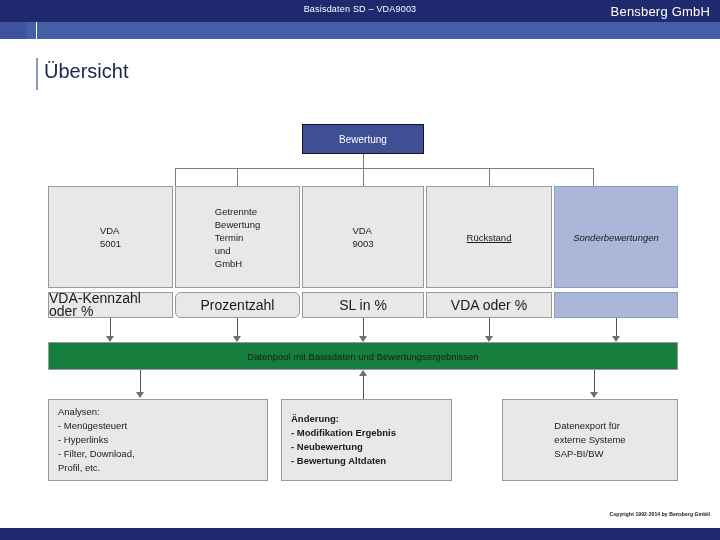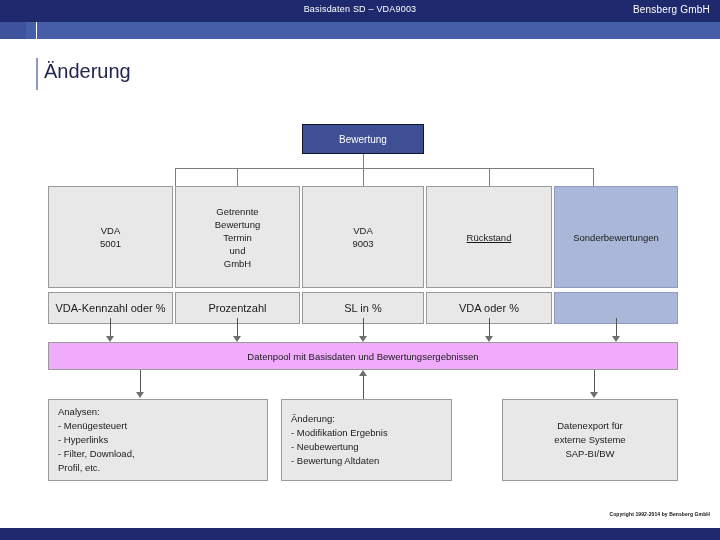--- a/index.html
+++ b/index.html
@@ -28,21 +28,21 @@
     left: 0; top: 4px;
     width: 720px;
     text-align: center;
     font-size: 9px;
     color: #ffffff;
     letter-spacing: .2px;
   }
   .top-bar-company {
     position: absolute;
     right: 10px; top: 4px;
-    font-size: 10px;
+    font-size: 13px;
     color: #ffffff;
     letter-spacing: .2px;
   }
   .sub-bar {
     position: absolute;
     left: 0; top: 22px;
     width: 720px; height: 17px;
     background: #465da8;
   }
   .sub-bar-inner {
@@ -77,21 +77,21 @@
 
   
   .diagram { position: absolute; left: 0; top: 0; width: 720px; height: 540px; }
 
   .node {
     position: absolute;
     box-sizing: border-box;
     display: flex;
     align-items: center;
     justify-content: center;
-    text-align: center;
+    text-align: left;
     font-size: 9.5px;
     line-height: 13px;
     color: #1a1a1a;
   }
 
   
   .node-root {
     left: 302px; top: 124px;
     width: 122px; height: 30px;
     background: #3f4f94;
@@ -109,35 +109,35 @@
     padding: 0 4px;
   }
   .node-l2.blue {
     background: #aab7d8;
     border: 1px solid #8c9bc2;
   }
 
   
   .node-l3 {
     top: 292px;
-    height: 32px;
+    height: 26px;
     background: #e8e8e8;
     border: 1px solid #9a9a9a;
-    font-size: 11px;
+    font-size: 14px;
   }
   .node-l3.blue {
     background: #aab7d8;
     border: 1px solid #8c9bc2;
   }
 
   
   .node-pool {
     left: 48px; top: 342px;
     width: 630px; height: 28px;
-    background: #f0abfc;
+    background: #15803d;
     border: 1px solid #9a9a9a;
     font-size: 9.5px;
   }
 
   
   .node-bottom {
     top: 399px;
     height: 82px;
     background: #e8e8e8;
     border: 1px solid #9a9a9a;
@@ -197,21 +197,21 @@
 <body>
 
 <div class="top-bar"></div>
 <div class="top-bar-title">Basisdaten SD – VDA9003</div>
 <div class="top-bar-company">Bensberg GmbH</div>
 <div class="sub-bar"></div>
 <div class="sub-bar-inner"></div>
 <div class="left-rule"></div>
 <div class="title-rule"></div>
 
-<div class="page-title">Änderung</div>
+<div class="page-title">Übersicht</div>
 
 <div class="diagram">
 
   <div class="node node-root">
     <span class="multiline">Bewertung</span>
   </div>
 
   <div class="ln vline" style="left:363px; top:154px; height:22px;"></div>
 
   <div class="ln hline" style="left:175px; top:168px; width:418px;"></div>
@@ -233,28 +233,28 @@
 und
 GmbH</span>
   </div>
   <div class="node node-l2" style="left:302px; width:122px;">
     <span class="multiline">VDA
 9003</span>
   </div>
   <div class="node node-l2" style="left:426px; width:126px;text-decoration:underline;">
     <span class="multiline">Rückstand</span>
   </div>
-  <div class="node node-l2 blue" style="left:554px; width:124px;">
+  <div class="node node-l2 blue" style="left:554px; width:124px;font-style:italic;">
     <span class="multiline">Sonderbewertungen</span>
   </div>
 
   <div class="node node-l3" style="left:48px;  width:125px;">
     <span>VDA-Kennzahl oder %</span>
   </div>
-  <div class="node node-l3" style="left:175px; width:125px;">
+  <div class="node node-l3" style="left:175px; width:125px;border-radius:6px;">
     <span>Prozentzahl</span>
   </div>
   <div class="node node-l3" style="left:426px; width:126px;">
     <span>VDA oder %</span>
   </div>
   <div class="node node-l3" style="left:302px; width:122px;">
     <span>SL in %</span>
   </div>
   <div class="node node-l3 blue" style="left:554px; width:124px;">
     <span></span>
@@ -282,21 +282,21 @@
   <div class="ln vline-dark" style="left:594px; top:370px; height:22px;"></div>
   <div class="arrow-down" style="left:590px; top:392px;"></div>
 
   <div class="node node-bottom left-text" style="left:48px;  width:220px;">
     <span class="multiline">Analysen:
 - Menügesteuert
 - Hyperlinks
 - Filter, Download,
   Profil, etc.</span>
   </div>
-  <div class="node node-bottom left-text" style="left:281px; width:171px;">
+  <div class="node node-bottom left-text" style="left:281px; width:171px;font-weight:bold;">
     <span class="multiline">Änderung:
 - Modifikation Ergebnis
 - Neubewertung
 - Bewertung Altdaten</span>
   </div>
   <div class="node node-bottom" style="left:502px; width:176px;">
     <span class="multiline">Datenexport für
 externe Systeme
 SAP-BI/BW</span>
   </div>

